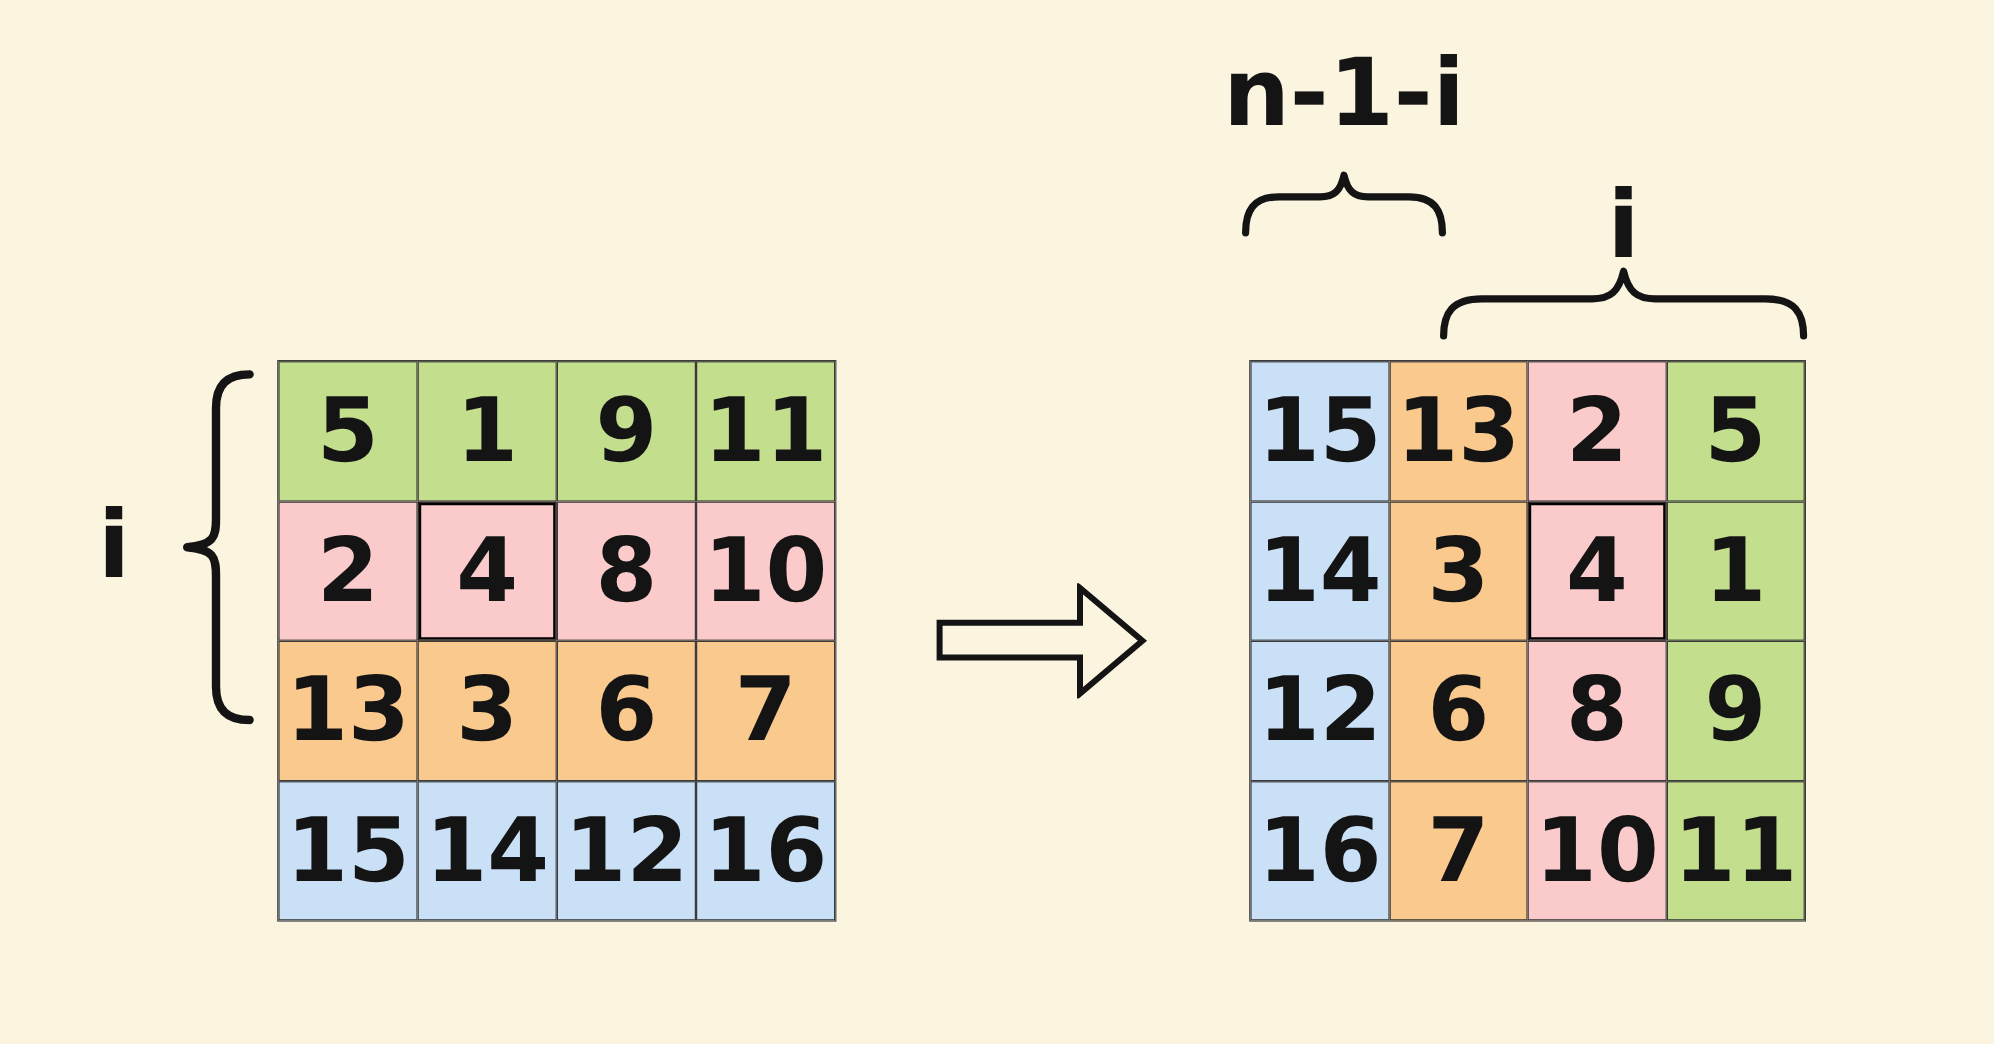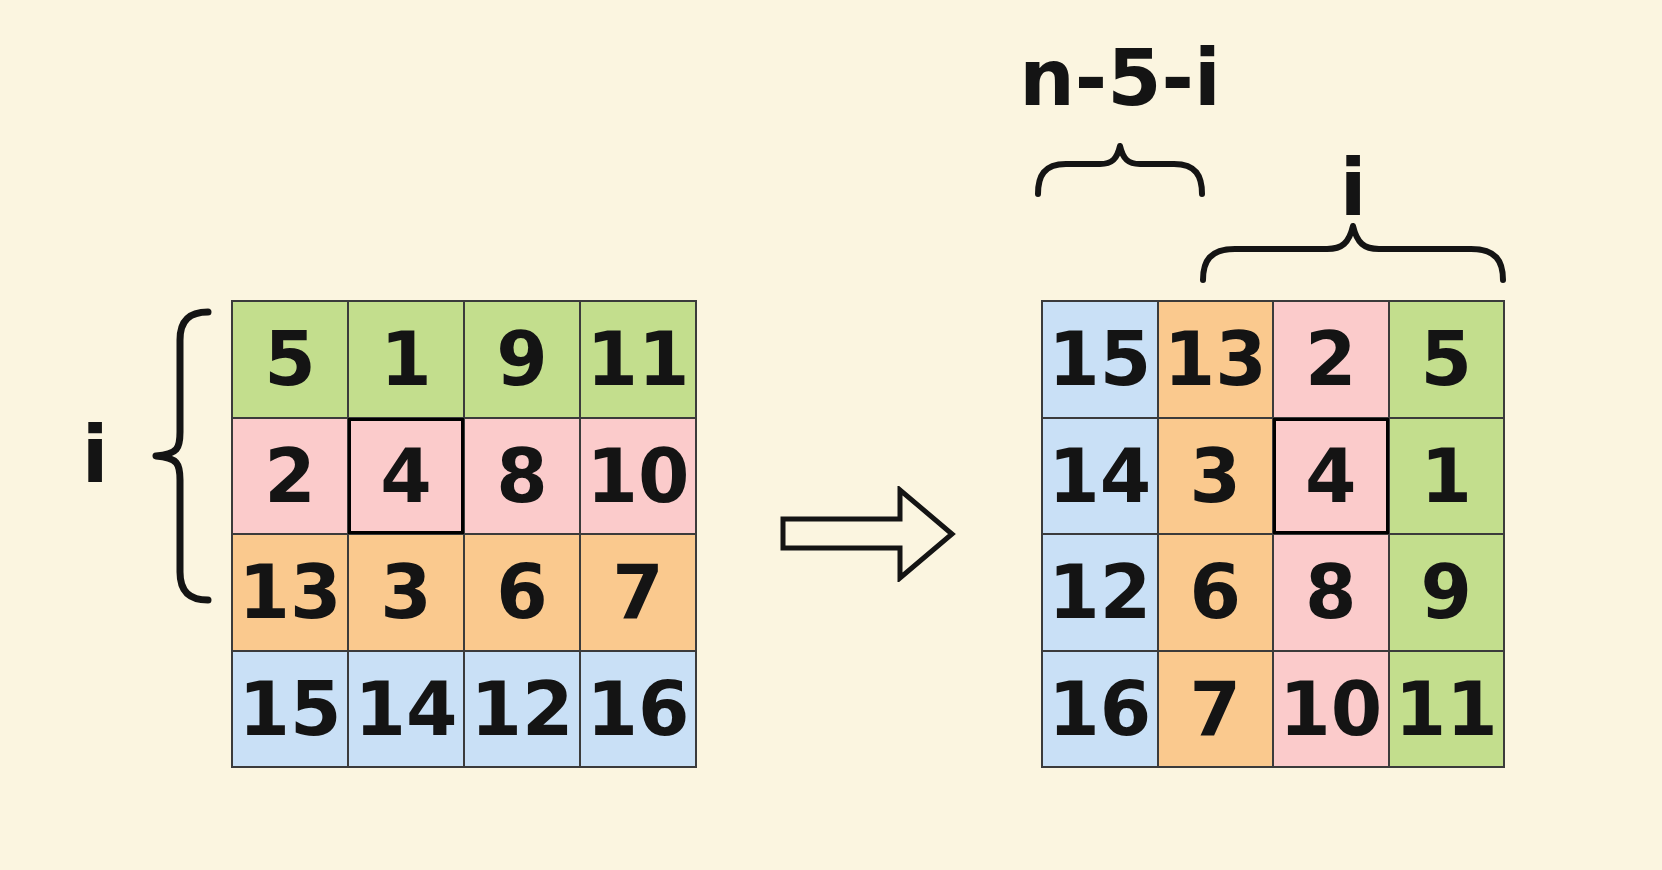--- a/index.html
+++ b/index.html
@@ -98,21 +98,21 @@
   <div class="cell" style="background-color: rgb(201, 224, 246);">15</div>
   <div class="cell" style="background-color: rgb(201, 224, 246);">14</div>
   <div class="cell" style="background-color: rgb(201, 224, 246);">12</div>
   <div class="cell" style="background-color: rgb(201, 224, 246);">16</div>
 </div>
 
 <svg id="arrow" class="abs" width="178" height="96" viewBox="0 0 178 96">
   <polygon class="arrow-shape" points="4,33 121,33 121,4 173,48 121,92 121,62 4,62"></polygon>
 </svg>
 
-<div id="n1i-label" class="abs brace-label">n-5-i</div>
+<div id="n1i-label" class="abs brace-label">n-1-i</div>
 <svg id="n1i-brace" class="abs" width="174" height="58" viewBox="0 0 174 58">
   <path class="stroke thin" d="M 6 52 C 6 34, 12 22, 34 22 L 68 22 C 80 22, 85 17, 88 4 C 91 17, 96 22, 108 22 L 142 22 C 164 22, 170 34, 170 52"></path>
 </svg>
 
 <div id="top-i-label" class="abs brace-label">i</div>
 <svg id="top-i-brace" class="abs" width="308" height="64" viewBox="0 0 308 64">
   <path class="stroke thin" d="M 4 59 C 4 40, 11 28, 36 28 L 128 28 C 143 28, 150 22, 154 5 C 158 22, 165 28, 180 28 L 272 28 C 297 28, 304 40, 304 59"></path>
 </svg>
 
 <div id="right-grid" class="abs grid">

